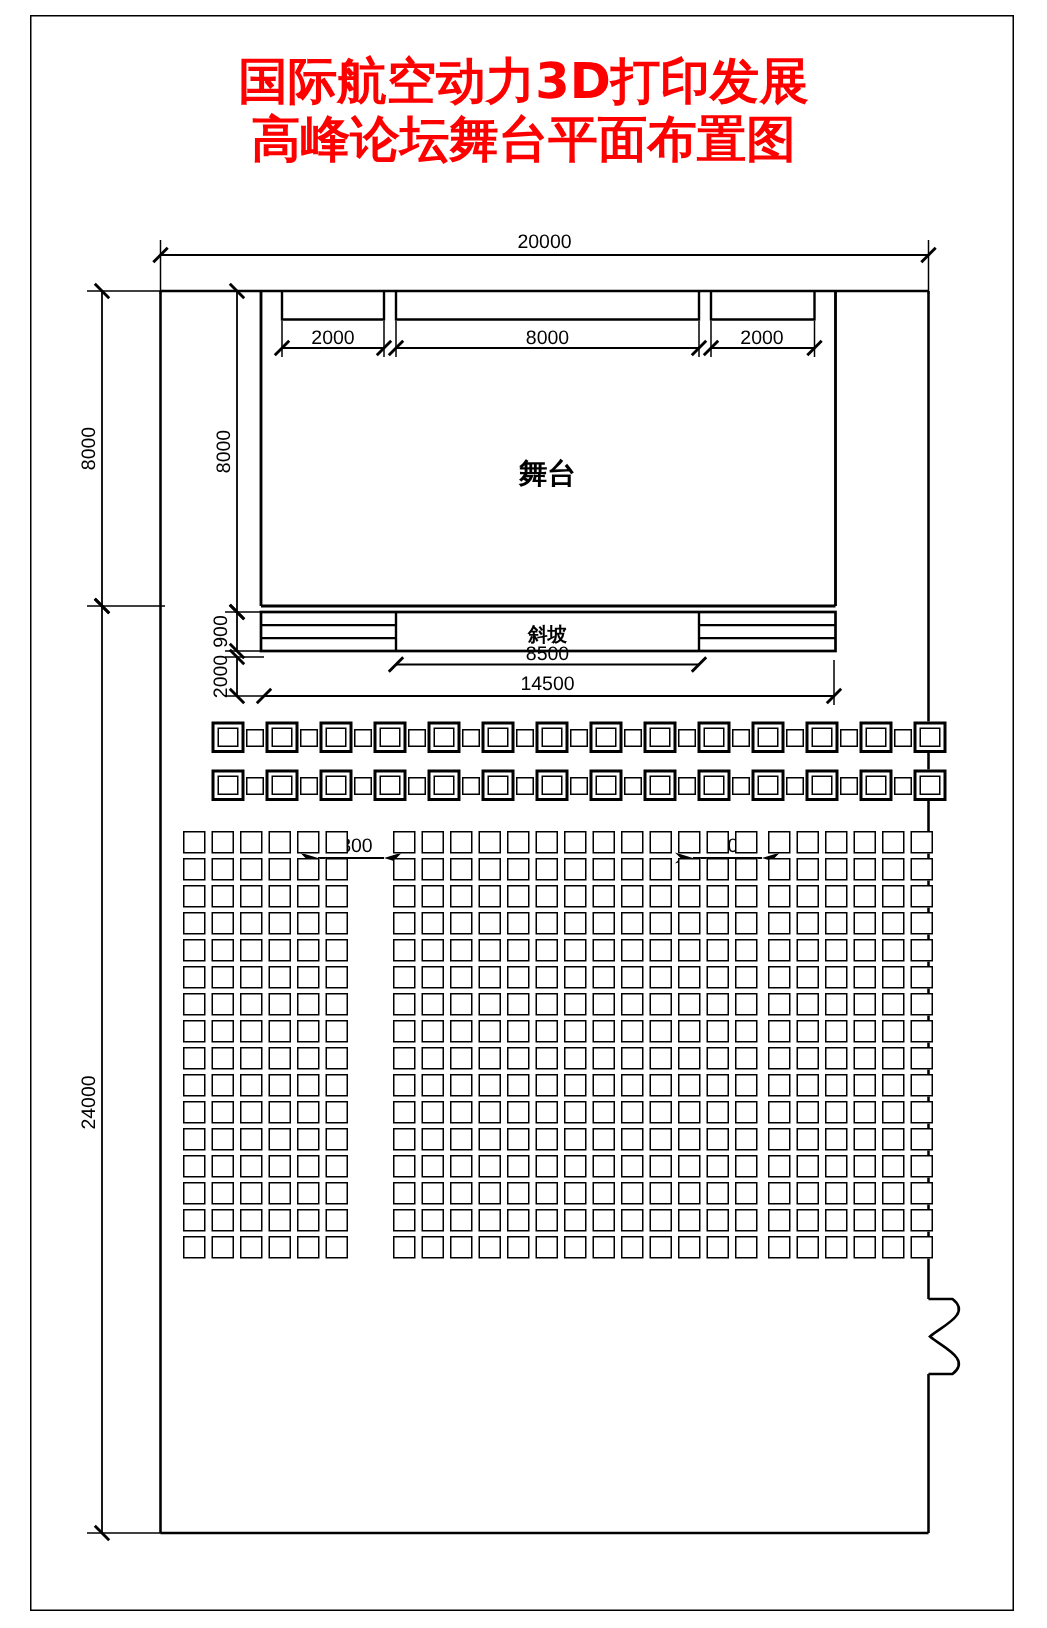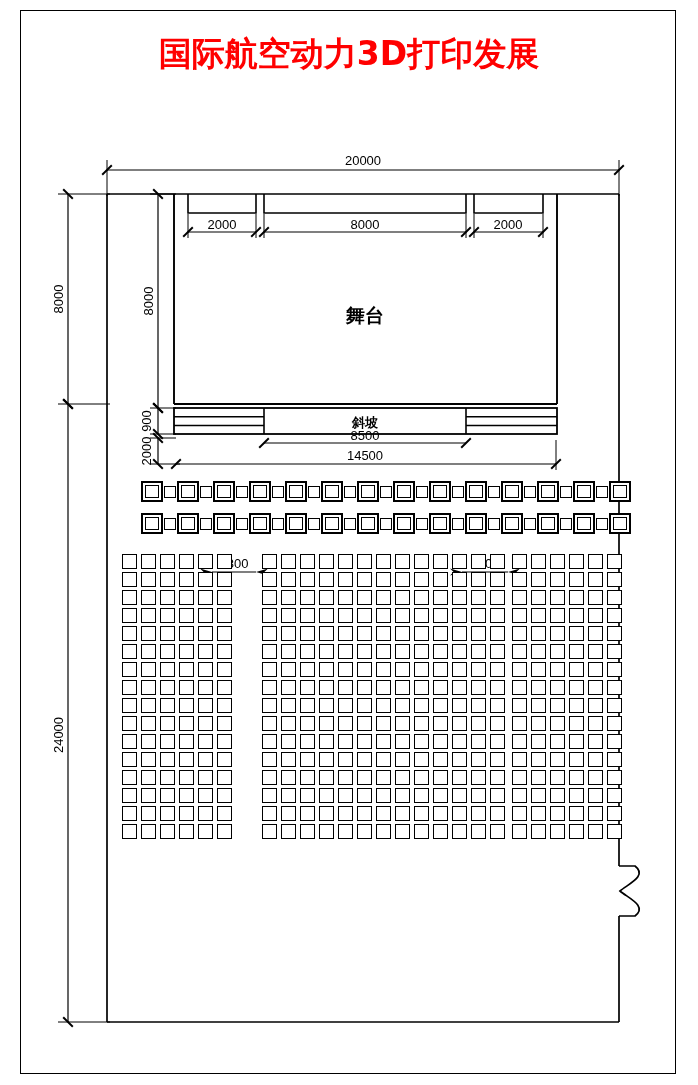--- a/index.html
+++ b/index.html
@@ -100,20 +100,21 @@
 </style>
 </head>
 <body>
 
 <div id="sheet">
 
   <div class="page-frame"></div>
 
   <div class="title-block">
     <span class="title-line">国际航空动力3D打印发展</span>
+    <span class="title-line">高峰论坛舞台平面布置图</span>
   </div>
 
   <svg class="layer" viewBox="0 0 698 1085">
     <defs>
 
       <marker id="tick" markerWidth="14" markerHeight="14" refX="7" refY="7" orient="auto">
         <line x1="3" y1="11" x2="11" y2="3" stroke="#000" stroke-width="1.6"></line>
       </marker>
       <marker id="arrL" markerWidth="12" markerHeight="10" refX="10" refY="5" orient="auto">
         <path d="M10,5 L0,2 L3,5 L0,8 Z" fill="#000"></path>

